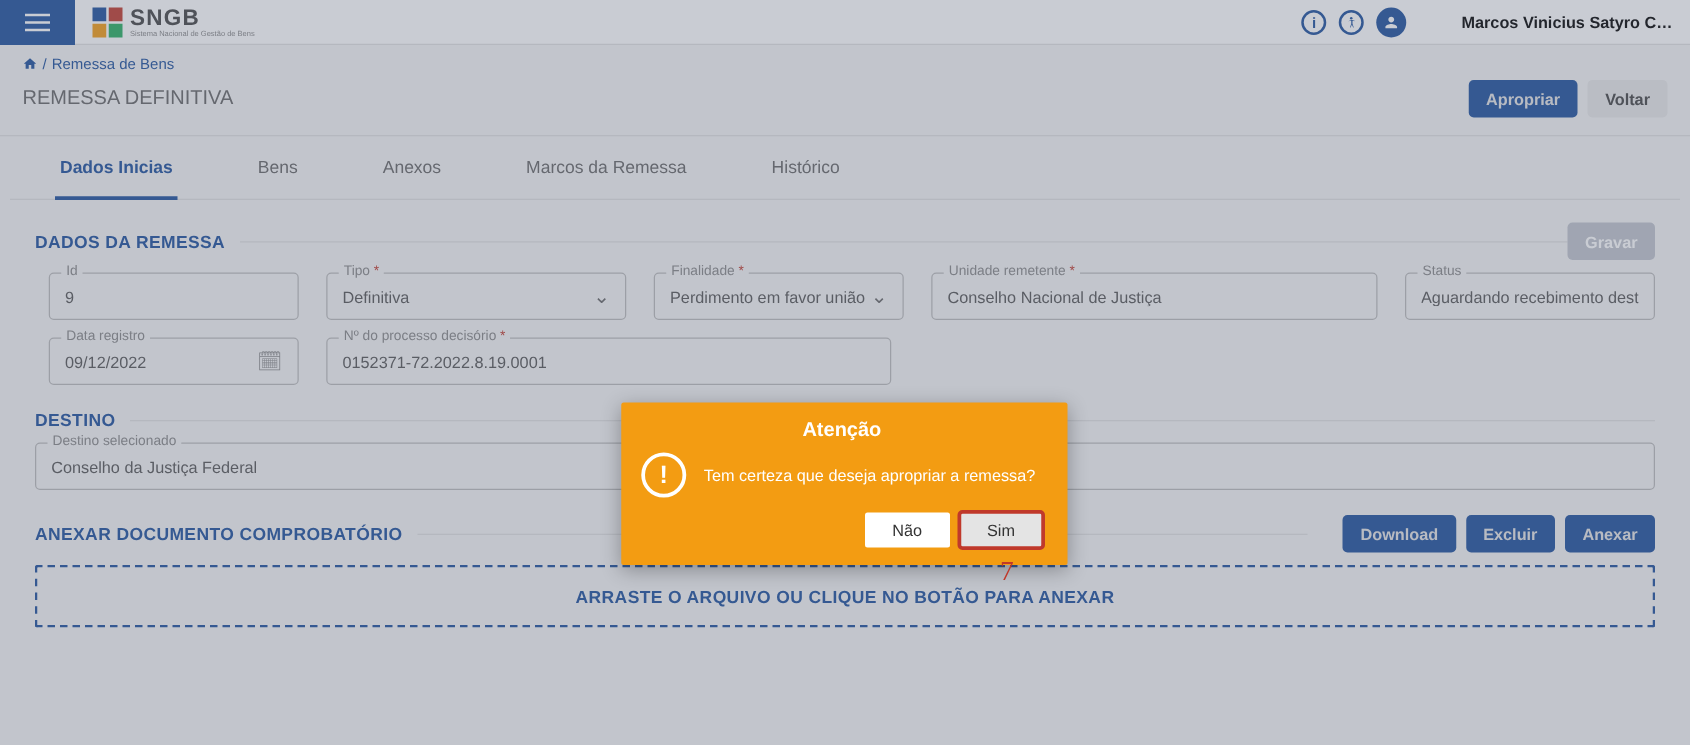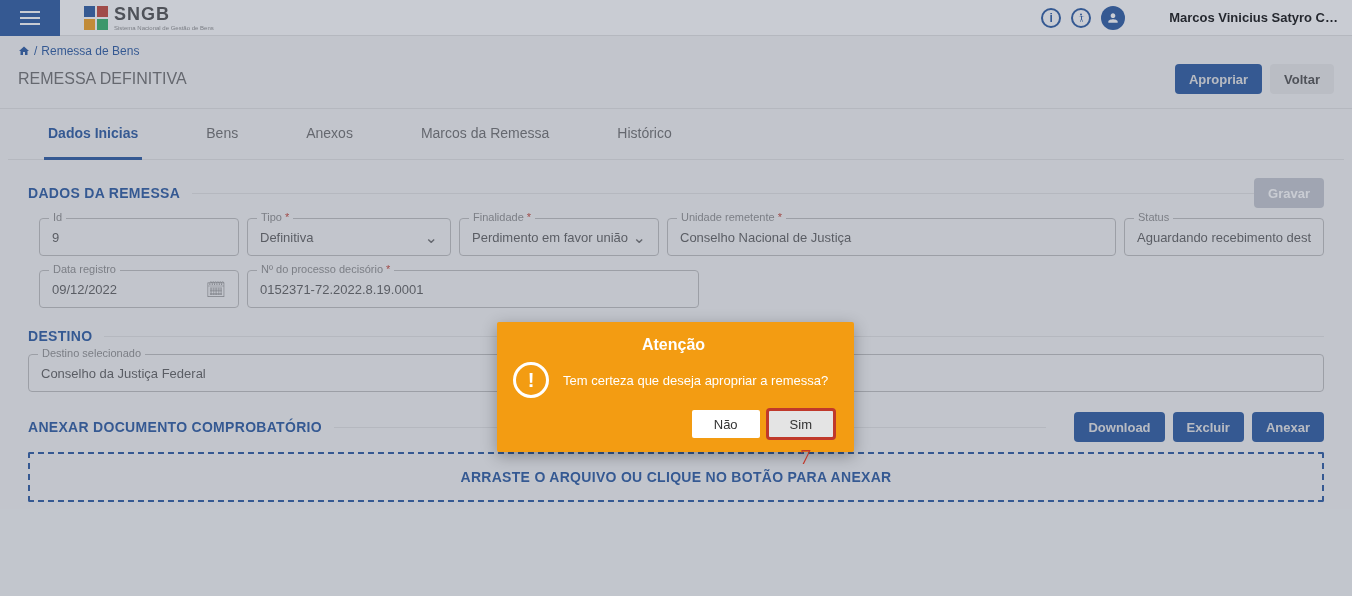--- a/index.html
+++ b/index.html
@@ -4,21 +4,21 @@
 <style>
 * { box-sizing: border-box; margin: 0; padding: 0; font-family: Arial, sans-serif; }
 body { background: #f5f5f5; width: 1352px; height: 596px; overflow: hidden; position: relative; }
 
 .overlay { position:absolute; inset:0; background: rgba(100,110,130,0.35); z-index: 40; }
 
 .header { height: 36px; background: #fff; display: flex; align-items: center; border-bottom: 1px solid #e0e0e0; }
 .menu-btn { width: 60px; height: 36px; background: #1c4f9c; display: flex; align-items: center; justify-content: center; cursor: pointer; }
 .menu-icon { width: 20px; height: 14px; display:flex; flex-direction:column; justify-content:space-between; }
 .menu-icon span { height:2px; background:#fff; width:100%; }
-.logo { display:flex; align-items:center; margin-left:24px; gap:6px; }
+.logo { display:flex; align-items:center; margin-left:14px; gap:6px; }
 .logo-mark { width:24px; height:24px; display:grid; grid-template-columns: 1fr 1fr; grid-template-rows:1fr 1fr; gap:2px; }
 .logo-mark span:nth-child(1){background:#1c4f9c;}
 .logo-mark span:nth-child(2){background:#c0392b;}
 .logo-mark span:nth-child(3){background:#f39c12;}
 .logo-mark span:nth-child(4){background:#27ae60;}
 .logo-text { font-weight:700; font-size:18px; color:#444; letter-spacing:1px; }
 .logo-sub { font-size:6px; color:#888; }
 .header-right { margin-left:auto; display:flex; align-items:center; gap:10px; padding-right:14px; color:#1c4f9c; }
 .icon-circ { width:20px; height:20px; border:2px solid #1c4f9c; border-radius:50%; display:flex; align-items:center; justify-content:center; font-size:12px; font-weight:bold; cursor:pointer; }
 .avatar { width:24px; height:24px; background:#1c4f9c; border-radius:50%; display:flex; align-items:center; justify-content:center; }
@@ -40,21 +40,21 @@
 .tab { padding: 16px 4px; font-size:14px; color:#666; cursor:pointer; }
 .tab.active { color:#1c4f9c; font-weight:600; border-bottom:3px solid #1c4f9c; margin-bottom:-1px; }
 
 .content { padding: 18px 28px; }
 .section { margin-bottom: 20px; }
 .section-head { display:flex; align-items:center; margin-bottom:10px; }
 .section-title { font-size:14px; font-weight:600; color:#1c4f9c; letter-spacing:0.3px; }
 .hr { flex:1; height:1px; background:#e0e0e0; margin-left:12px; }
 .section-actions { display:flex; gap:8px; margin-left:28px; }
 
-.field-row { display:flex; gap:8px; margin-bottom:14px;padding-left:11px; }
+.field-row { display:flex; gap:22px; margin-bottom:14px;padding-left:11px; }
 .field { position:relative; }
 .field label { position:absolute; top:-7px; left:10px; background:#f5f5f5; padding:0 4px; font-size:11px; color:#888; }
 .field label .req { color:#c0392b; }
 .field .control { height:38px; border:1px solid #bbb; border-radius:4px; padding:0 12px; display:flex; align-items:center; background:transparent; }
 .field input, .field .value { border:none; background:transparent; font-size:13px; color:#555; width:100%; outline:none; }
 .field .chev { margin-left:auto; color:#666; }
 .field .cal { margin-left:auto; color:#888; }
 
 .dropzone { border:2px dashed #1c4f9c; border-radius:2px; height:50px; display:flex; align-items:center; justify-content:center; font-size:14px; font-weight:700; color:#1c4f9c; letter-spacing:0.3px; cursor:pointer; }
 
@@ -143,21 +143,21 @@
       <button class="btn btn-disabled">Gravar</button>
     </div>
 
     <div class="field-row">
       <div class="field" style="width:200px">
         <label>Id</label>
         <div class="control">
             <input value="9" style="">
           </div>
       </div>
-      <div class="field" style="width:204px">
+      <div class="field" style="width:240px">
         <label><span>Tipo</span> <span class="req">*</span></label>
         <div class="control">
           <span class="value">Definitiva</span>
           <span class="chev">⌄</span>
         </div>
       </div>
       <div class="field" style="width:200px">
         <label><span>Finalidade</span> <span class="req">*</span></label>
         <div class="control">
           <span class="value">Perdimento em favor união</span>

